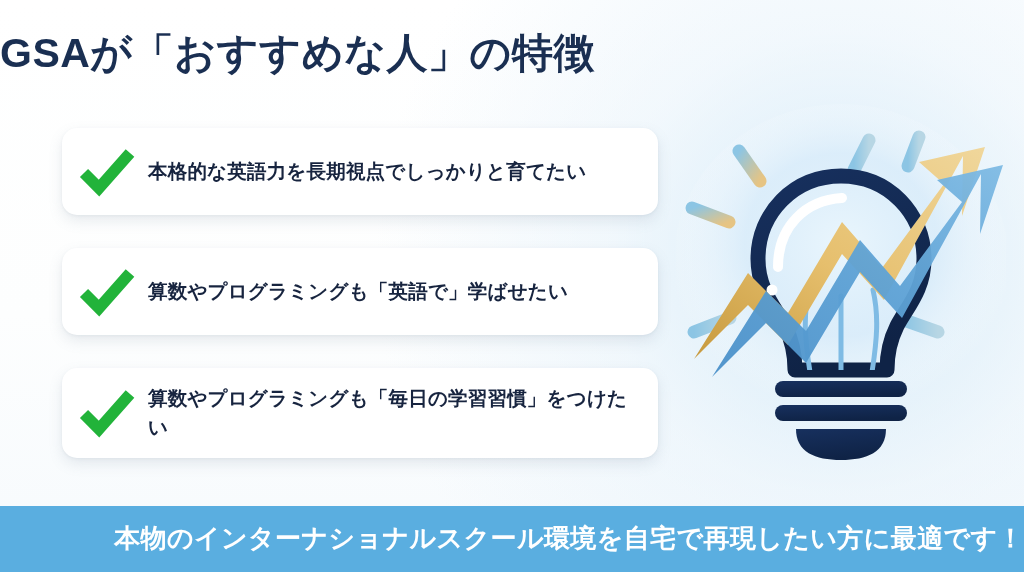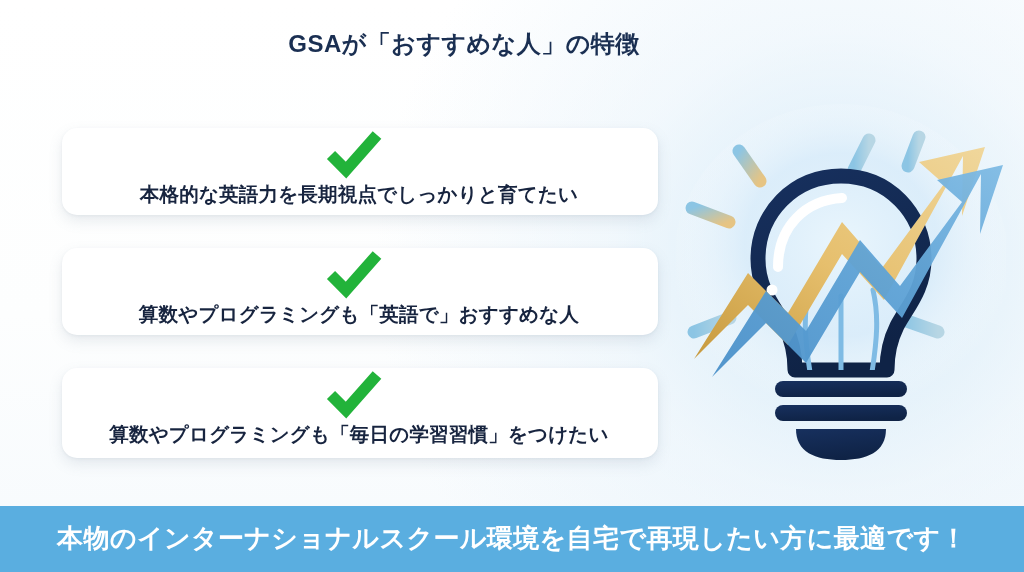--- a/index.html
+++ b/index.html
@@ -23,22 +23,21 @@
       linear-gradient(180deg, #ffffff 0%, #fdfefe 55%, #f6fafd 100%);
     overflow: hidden;
   }
 
   
   .title {
     position: absolute;
     top: 30px;
     left: 0;
     width: 928px;
-    text-align: center;
-    font-size: 24px;
+    font-size: 41px;
     font-weight: bold;
     color: #1a2f52;
     letter-spacing: 0.5px;
     line-height: 1.15;
     white-space: nowrap;
   }
 
   
   .cards {
     position: absolute;
@@ -49,21 +48,20 @@
   .card {
     position: relative;
     box-sizing: border-box;
     width: 596px;
     background: #ffffff;
     border-radius: 15px;
     box-shadow: 0 6px 14px rgba(120,135,155,0.16), 0 1px 3px rgba(120,135,155,0.10);
     display: flex;
     align-items: center;
     padding: 0 16px 0 14px;
-    flex-direction: column;
   }
   .card.c1, .card.c2 { height: 87px; }
   .card.c3 { height: 90px; }
   .card.c2 { margin-top: 33px; }
   .card.c3 { margin-top: 33px; }
 
   .check {
     flex: 0 0 auto;
     width: 62px;
     height: 52px;
@@ -93,21 +91,21 @@
   
   .banner {
     position: absolute;
     left: 0;
     bottom: 0;
     width: 1024px;
     height: 66px;
     background: #5aaee0;
     display: flex;
     align-items: center;
-    justify-content: center;
+    justify-content: flex-end;
   }
   .banner-text {
     color: #ffffff;
     font-size: 26px;
     font-weight: bold;
     letter-spacing: 0.4px;
     line-height: 1.2;
     white-space: nowrap;
   }
 </style>
@@ -124,21 +122,21 @@
       <svg class="check" viewBox="0 0 62 52" aria-hidden="true">
         <path d="M8 27 L23 42 L54 7" fill="none" stroke="#22b33a" stroke-width="11.5" stroke-linecap="butt" stroke-linejoin="miter"></path>
       </svg>
       <div class="card-text">本格的な英語力を長期視点でしっかりと育てたい</div>
     </div>
 
     <div class="card c2">
       <svg class="check" viewBox="0 0 62 52" aria-hidden="true">
         <path d="M8 27 L23 42 L54 7" fill="none" stroke="#22b33a" stroke-width="11.5" stroke-linecap="butt" stroke-linejoin="miter"></path>
       </svg>
-      <div class="card-text">算数やプログラミングも「英語で」おすすめな人</div>
+      <div class="card-text">算数やプログラミングも「英語で」学ばせたい</div>
     </div>
 
     <div class="card c3">
       <svg class="check" viewBox="0 0 62 52" aria-hidden="true">
         <path d="M8 27 L23 42 L54 7" fill="none" stroke="#22b33a" stroke-width="11.5" stroke-linecap="butt" stroke-linejoin="miter"></path>
       </svg>
       <div class="card-text">算数やプログラミングも「毎日の学習習慣」をつけたい</div>
     </div>
 
   </div>

